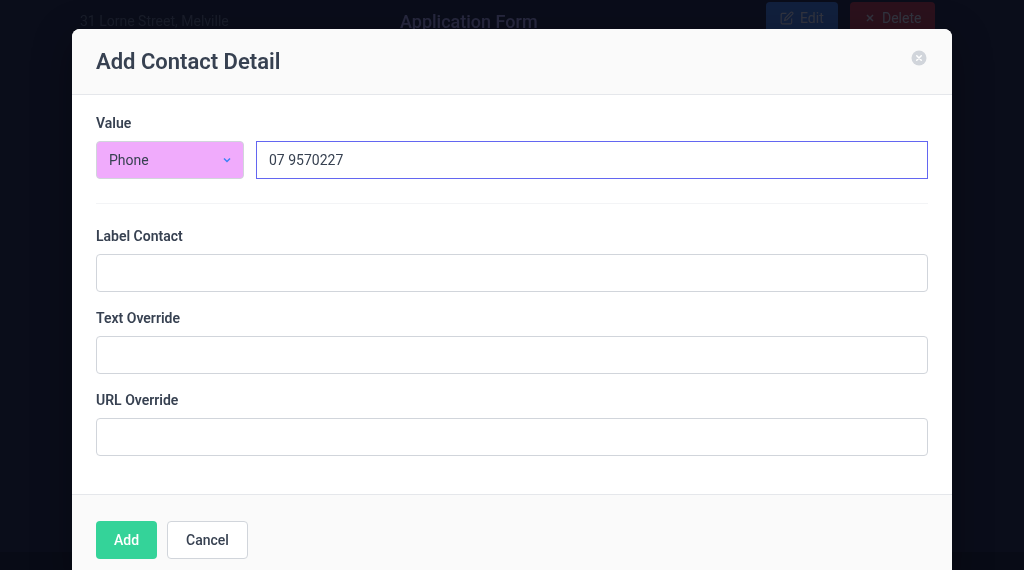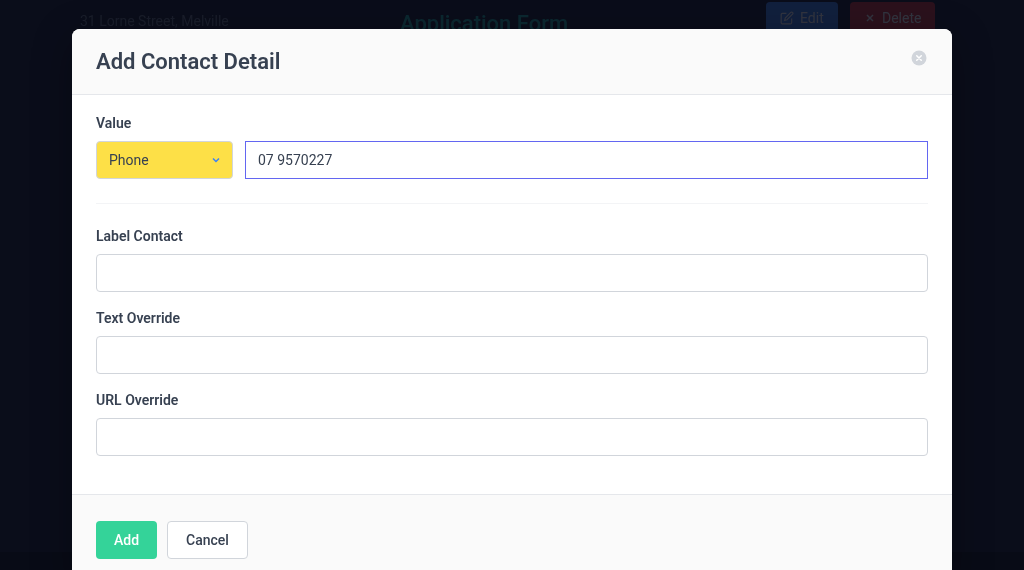--- a/index.html
+++ b/index.html
@@ -32,22 +32,22 @@
       position: absolute;
       top: 13px;
       left: 80px;
       color: #6b7280;
       font-size: 14px;
     }
     .bg-title {
       position: absolute;
       top: 11px;
       left: 400px;
-      color: #14b8a6;
-      font-size: 22px;
+      color: #c4b5fd;
+      font-size: 18px;
       font-weight: 500;
     }
     .bg-edit-btn {
       position: absolute;
       top: 2px;
       left: 766px;
       background: #3b82f6;
       color: white;
       padding: 8px 14px;
       border-radius: 4px;
@@ -118,29 +118,29 @@
     }
     .value-row {
       display: flex;
       gap: 12px;
       margin-bottom: 24px;
       padding-bottom: 24px;
       border-bottom: 1px solid #f3f4f6;
     }
     .type-select {
       position: relative;
-      width: 137px;
+      width: 148px;
       height: 38px;
       border: 1px solid #d1d5db;
       border-radius: 4px;
       display: flex;
       align-items: center;
       padding: 0 12px;
       cursor: pointer;
-      background: #fde047;
+      background: #f0abfc;
     }
     .type-select-text {
       font-size: 14px;
       color: #374151;
     }
     .chevron-down {
       position: absolute;
       right: 10px;
       width: 12px;
       height: 12px;

